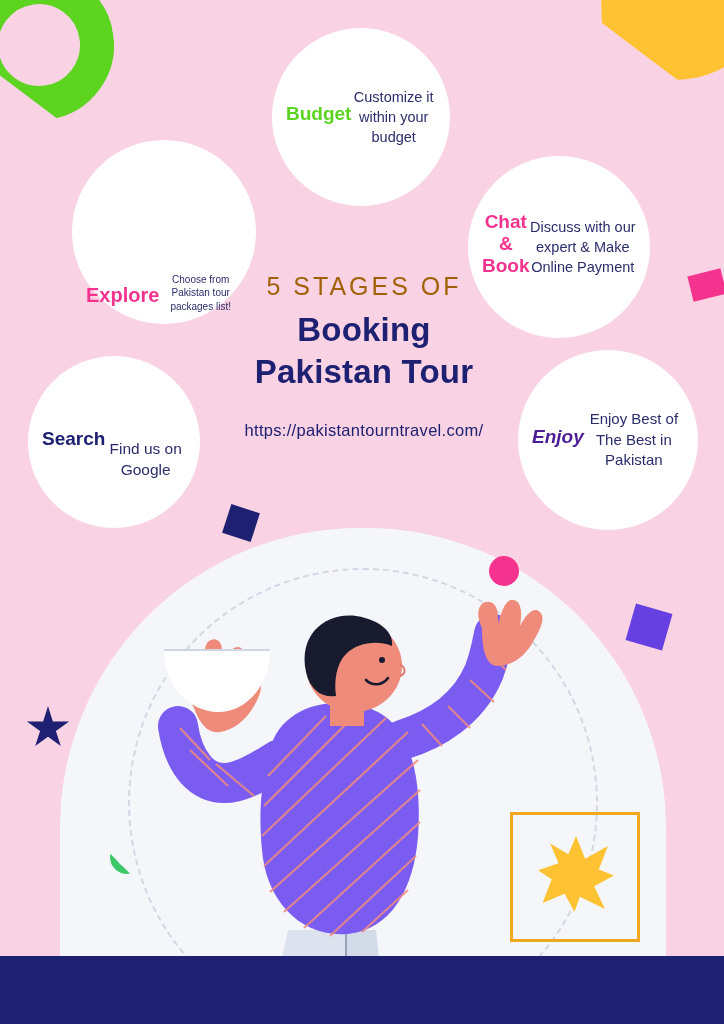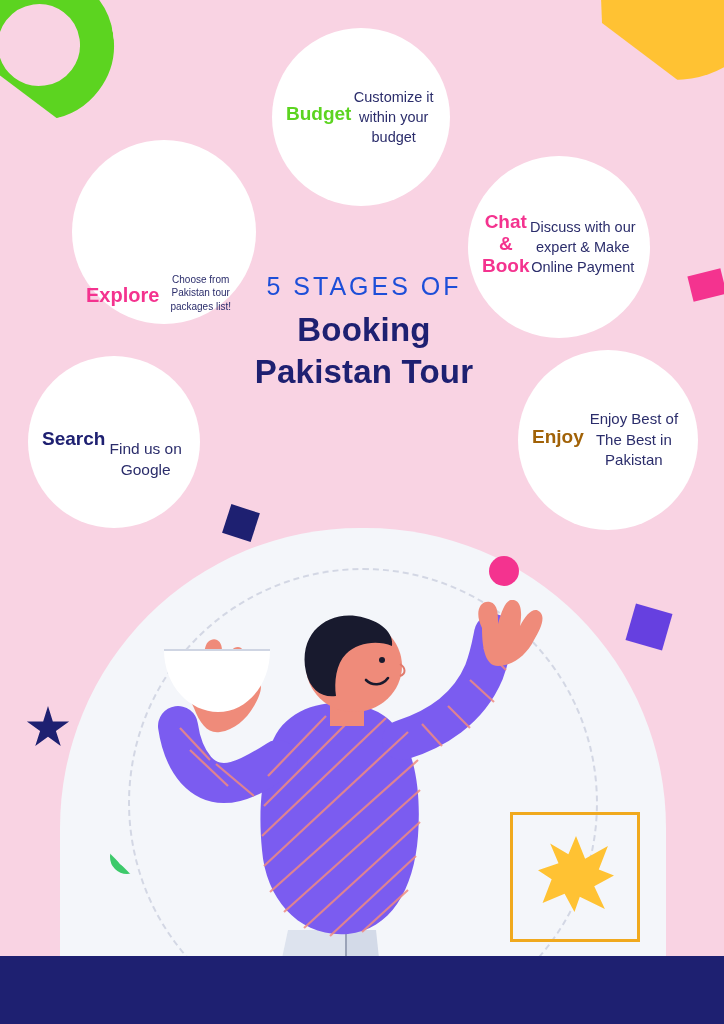--- a/index.html
+++ b/index.html
@@ -108,21 +108,21 @@
   #headline {
     position: absolute;
     left: 190px; top: 272px;
     width: 348px;
     text-align: center;
     color: #1e2071;
   }
   #headline .kicker {
     font-size: 25px;
     letter-spacing: 3px;
-    color: #1d4ed8;
+    color: #a16207;
     font-weight: 400;
   }
   #headline .title {
     font-size: 33px;
     font-weight: bold;
     line-height: 1.28;
     margin-top: 8px;
     letter-spacing: .2px;
   }
   #headline .url {
@@ -163,21 +163,21 @@
 
   #bubble-chat { left: 468px; top: 156px; width: 182px; height: 182px; }
   #bubble-chat .b-title { color: #f4338f; font-size: 19px; }
   #bubble-chat .b-desc { font-size: 14.5px; }
 
   #bubble-search { left: 28px; top: 356px; width: 172px; height: 172px; }
   #bubble-search .b-title { color: #1e2071; font-size: 19px; }
   #bubble-search .b-desc { font-size: 15.5px; margin-top: 34px; }
 
   #bubble-enjoy { left: 518px; top: 350px; width: 180px; height: 180px; }
-  #bubble-enjoy .b-title { color: #a16207; font-size: 19px; }
+  #bubble-enjoy .b-title { color: #4c1d95; font-size: 19px; font-style: italic; }
   #bubble-enjoy .b-desc { font-size: 15px; }
 
   
   #person { position: absolute; left: 150px; top: 600px; width: 420px; height: 424px; }
 </style>
 </head>
 <body>
 
 <div id="poster">
 
@@ -242,20 +242,21 @@
     <path d="M238 78 C232 86 222 86 216 80" stroke="#181a2e" stroke-width="2.6" fill="none" stroke-linecap="round"></path>
     <path d="M250 64 C256 68 256 74 250 76" stroke="#e07a6c" stroke-width="2" fill="none"></path>
   </svg>
 
   <div id="headline">
     <div class="kicker">5 STAGES OF</div>
     <div class="title">
       <div>Booking</div>
       <div>Pakistan Tour</div>
     </div>
+    <div class="url">https://pakistantourntravel.com/</div>
   </div>
 
   <div class="bubble" id="bubble-budget">
     <div class="b-title">Budget</div>
     <div class="b-desc">Customize it within your budget</div>
   </div>
 
   <div class="bubble" id="bubble-explore">
     <div class="b-title">Explore</div>
     <div class="b-desc">Choose from Pakistan tour packages list!</div>

